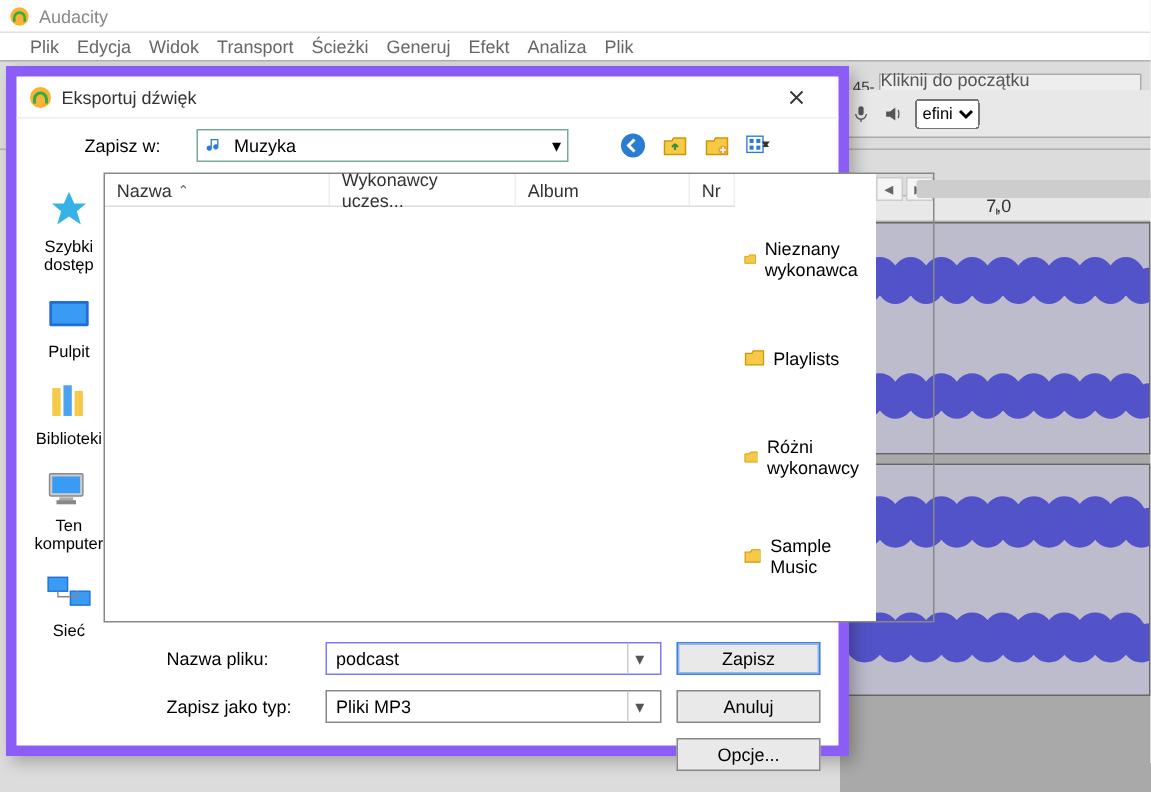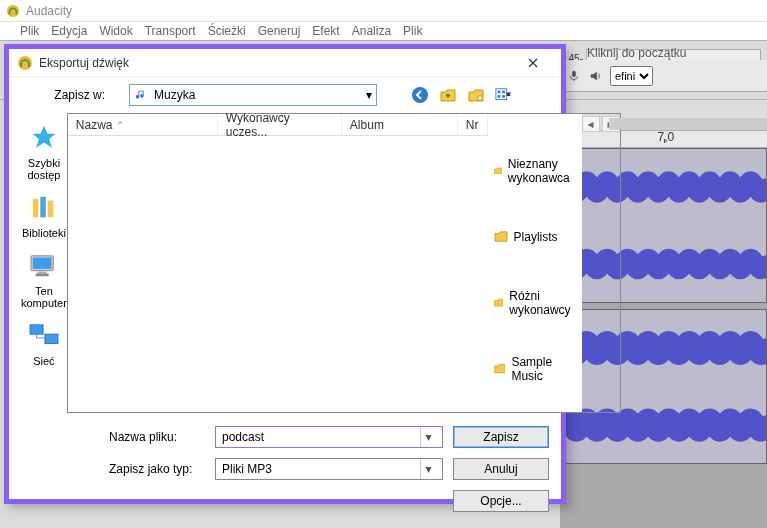--- a/index.html
+++ b/index.html
@@ -28,21 +28,21 @@
 
 .track-area { position:absolute; left:560px; right:0; top:148px; bottom:0; background:#a9a9a9; }
 .track { height:155px; margin-bottom:6px; background:#bcbccc; border:1px solid #666; position:relative; }
 .waveform { position:absolute; inset:0; }
 .wave-band { position:absolute; left:0; right:0; top:50%; transform:translateY(-50%); height:38px; }
 .wave-band svg { width:100%; height:100%; display:block; }
 
 
 .export-dialog {
   position: absolute; left: 4px; top: 44px; width: 562px; height: 460px;
-  background: #fff; border: 5px solid #8b5cf6; box-shadow: 4px 4px 10px rgba(0,0,0,0.25);
+  background: #fff; border: 7px solid #8b5cf6; box-shadow: 4px 4px 10px rgba(0,0,0,0.25);
 }
 .dlg-titlebar { height: 28px; display:flex; align-items:center; padding:0 8px; border-bottom:1px solid #eee;}
 .dlg-titlebar .logo { width:16px; height:16px; margin-right:6px;}
 .dlg-titlebar .title { flex:1; color:#333; }
 .dlg-close { width:40px; height:20px; display:flex; align-items:center; justify-content:center; cursor:default; }
 .dlg-close svg { width:10px; height:10px; }
 
 .dlg-save-row { height:36px; display:flex; align-items:center; gap:24px; padding:0 12px 0 40px; }
 .dlg-save-row label { width: 56px; text-align:right; }
 .location-combo { flex:1; max-width:248px; height:22px; border:1px solid #7a9; display:flex; align-items:center; padding:0 4px; gap:6px; }
@@ -229,20 +229,29 @@
       <div class="place">
         <div class="pic">
             <svg viewBox="0 0 32 32" width="30" height="28">
               <path d="M16 2l4 9h9l-7 6 3 10-9-6-9 6 3-10-7-6h9z" fill="#36b3e6"></path>
             </svg>
           </div>
         <span class="lbl">Szybki dostęp</span>
       </div>
       <div class="place">
         <div class="pic">
+            <svg viewBox="0 0 32 24" width="30" height="24">
+              <rect x="2" y="2" width="28" height="18" rx="1" fill="#1e6fd9"></rect>
+              <rect x="4" y="4" width="24" height="14" fill="#3a9bf4"></rect>
+            </svg>
+          </div>
+        <span class="lbl">Pulpit</span>
+      </div>
+      <div class="place">
+        <div class="pic">
             <svg viewBox="0 0 32 28" width="30" height="26">
               <rect x="4" y="4" width="6" height="20" fill="#f7c948"></rect>
               <rect x="12" y="2" width="6" height="22" fill="#4aa3f0"></rect>
               <rect x="20" y="6" width="6" height="18" fill="#f7c948"></rect>
             </svg>
           </div>
         <span class="lbl">Biblioteki</span>
       </div>
       <div class="place">
         <div class="pic">

